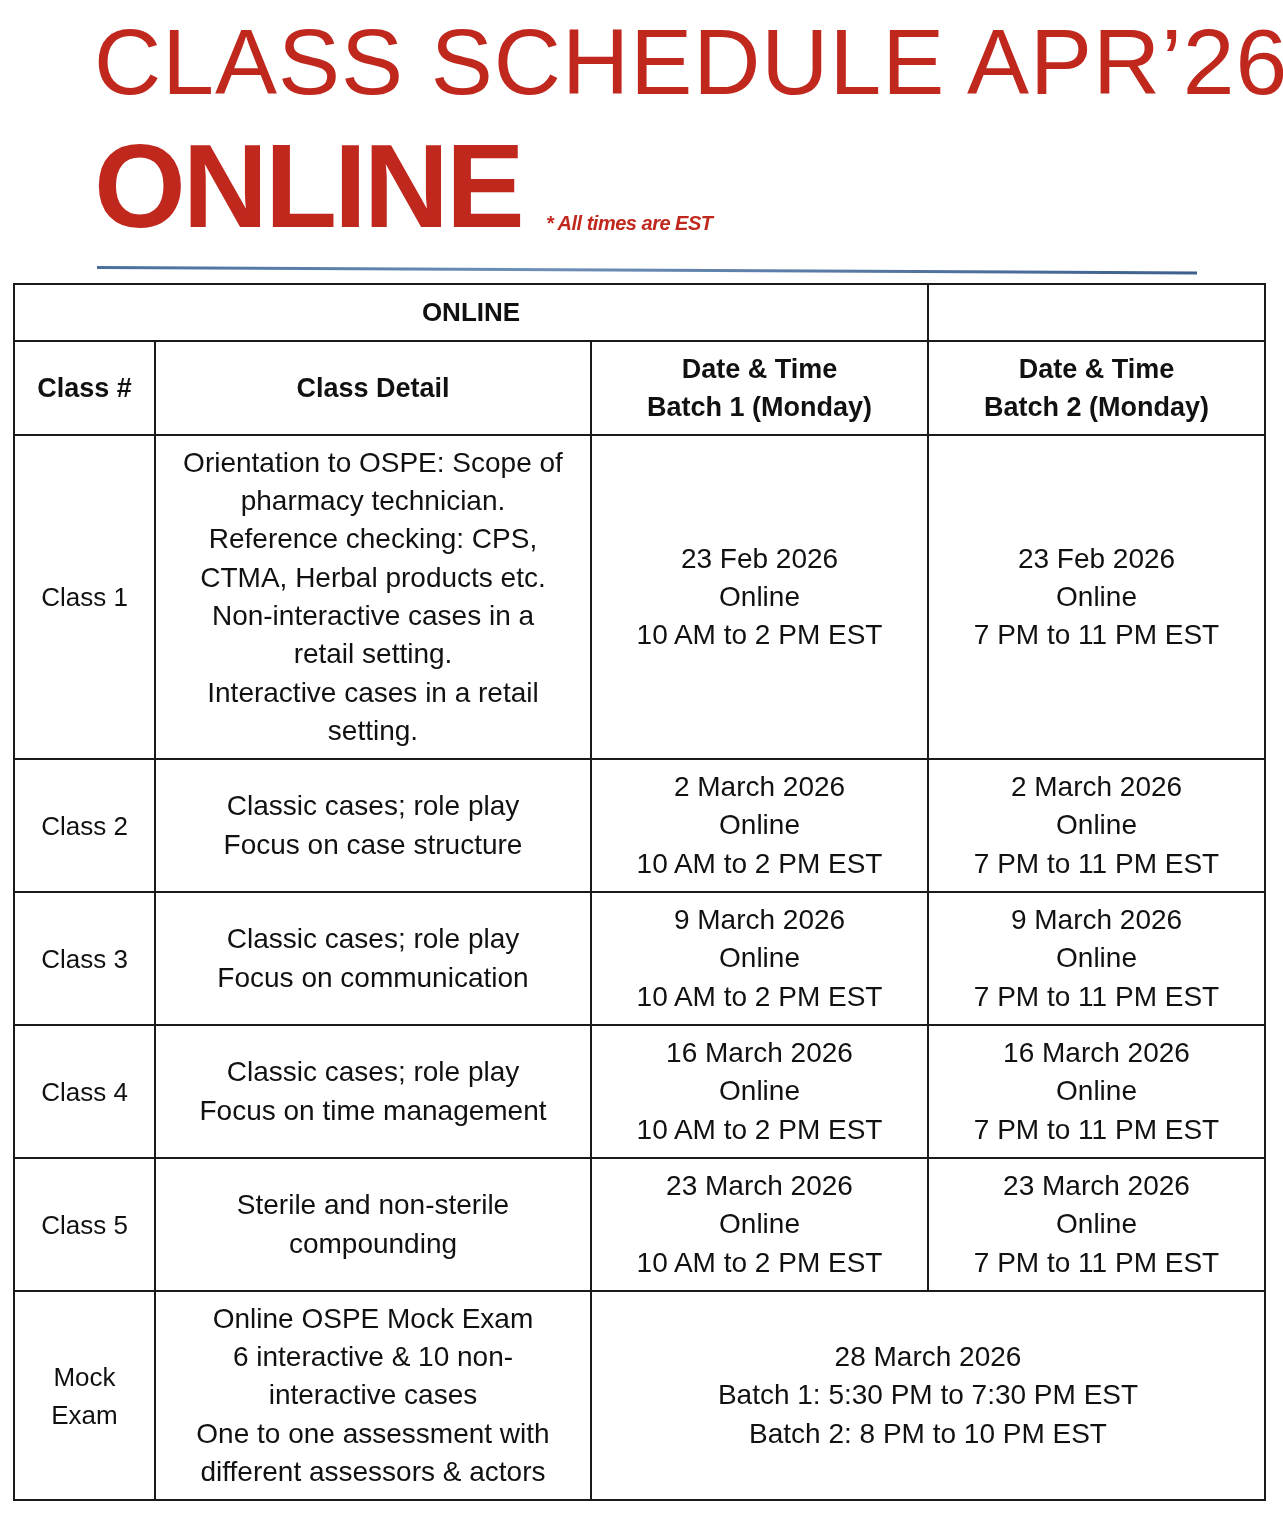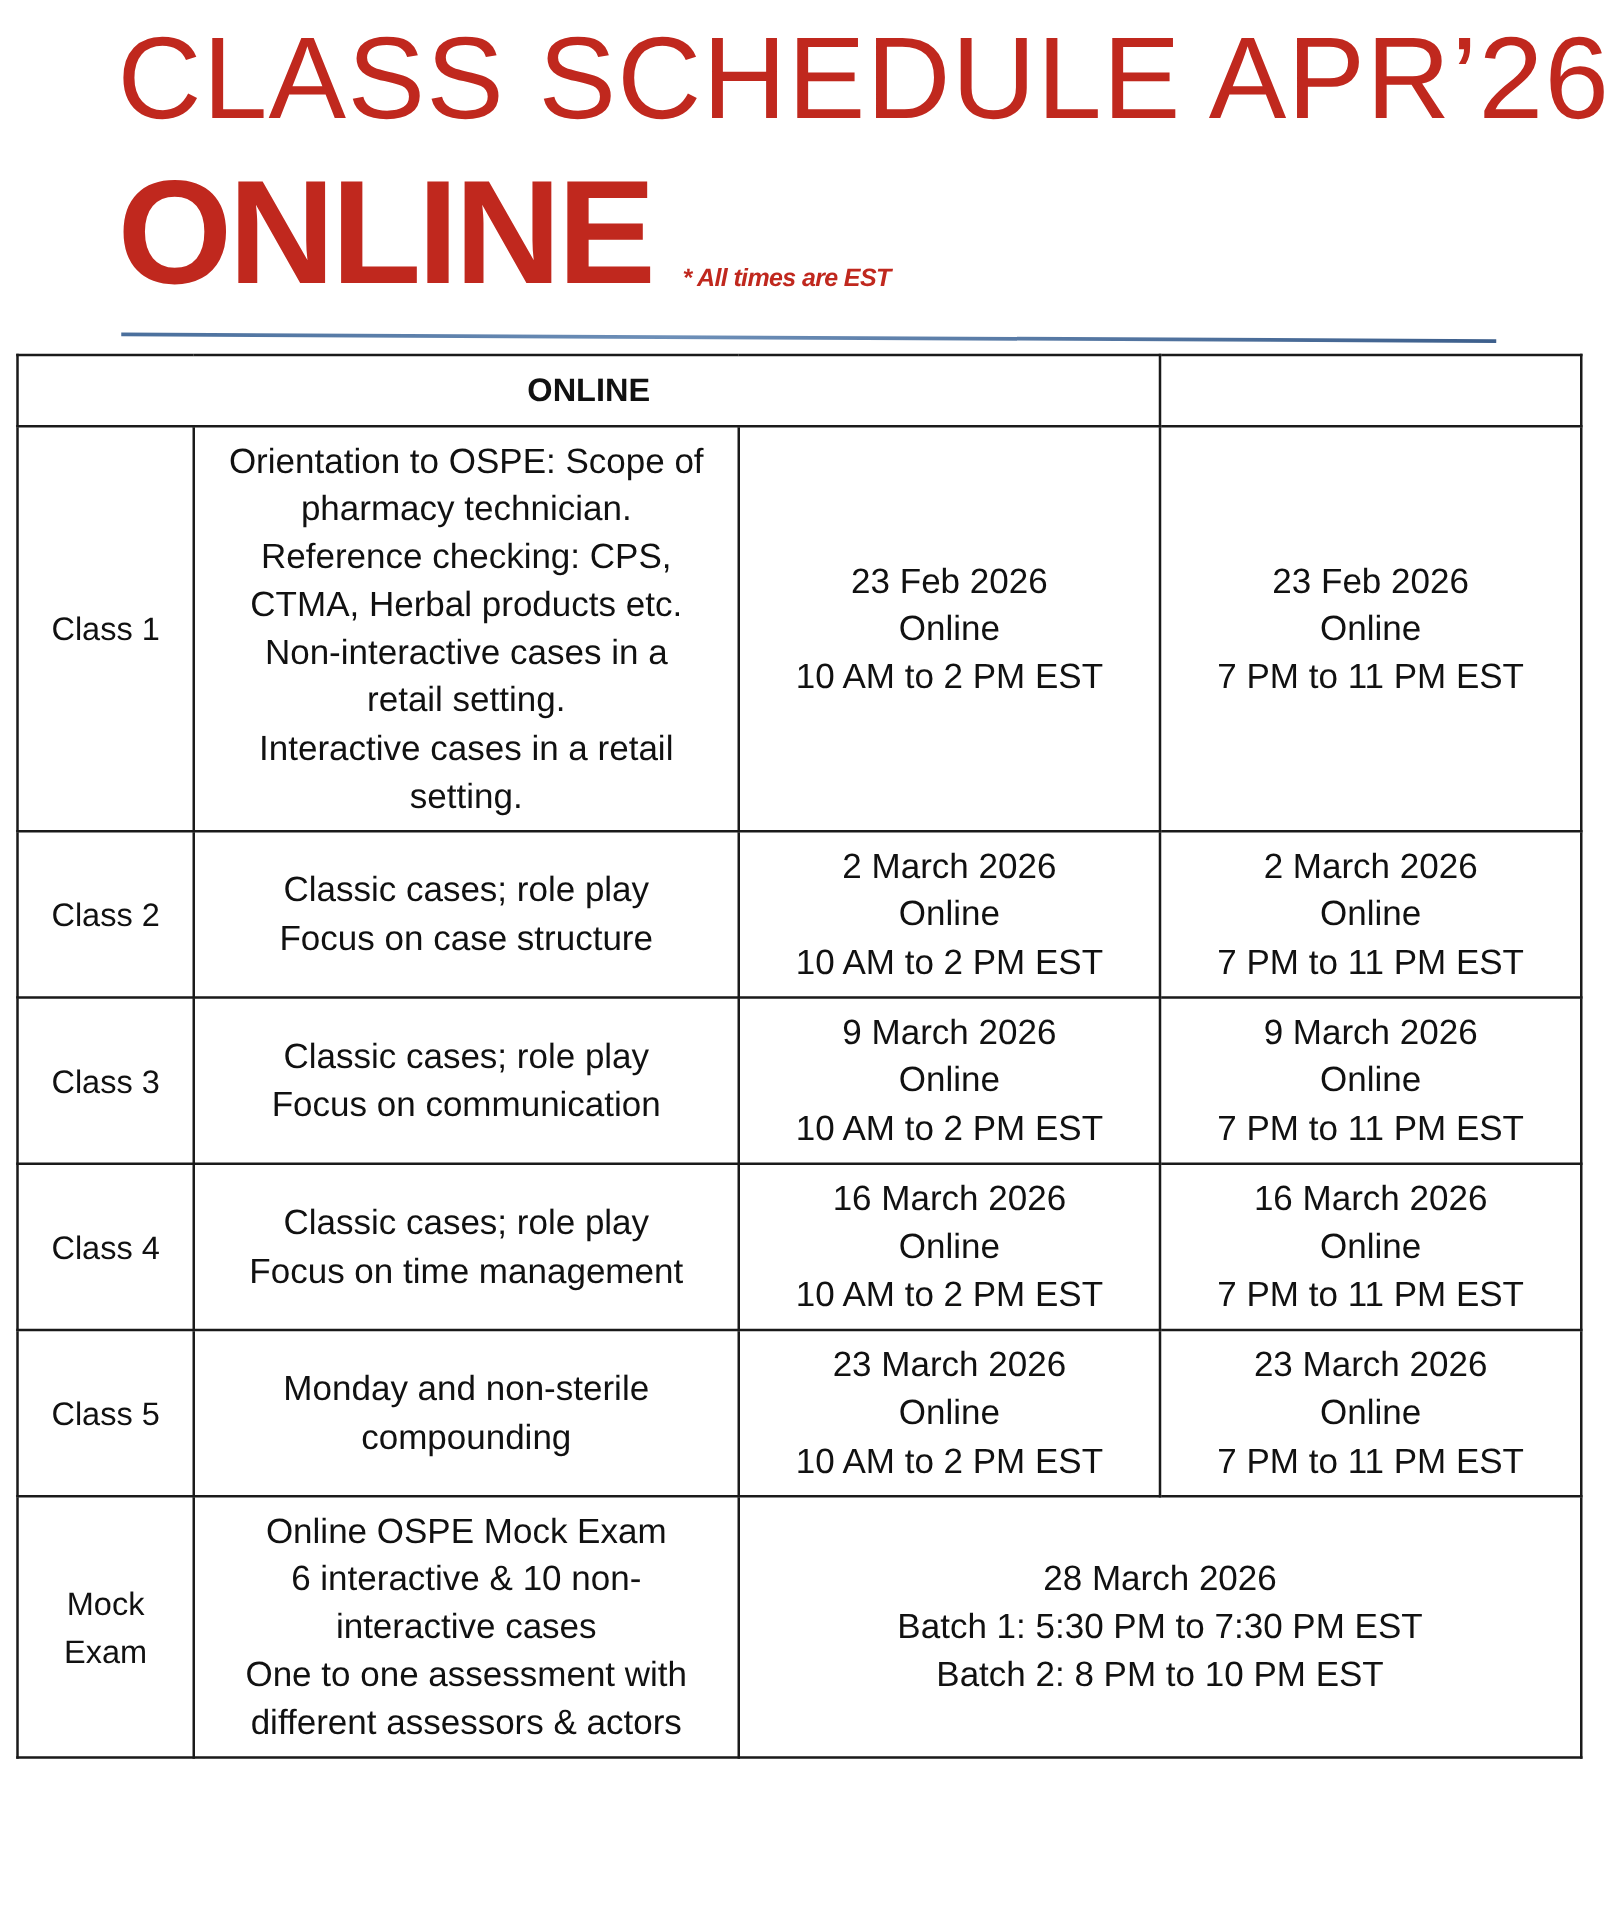--- a/index.html
+++ b/index.html
@@ -119,20 +119,32 @@
     <col style="width:141px">
     <col style="width:436px">
     <col style="width:337px">
     <col style="width:337px">
   </colgroup>
   <tbody>
       <tr>
     <th class="hdr-online" colspan="3">ONLINE</th>
     <th class="hdr-online"></th>
   </tr>
+  <tr class="hdr-row">
+    <th>Class #</th>
+    <th>Class Detail</th>
+    <th>
+      <span class="line">Date &amp; Time</span>
+      <span class="line">Batch 1 (Monday)</span>
+    </th>
+    <th>
+      <span class="line">Date &amp; Time</span>
+      <span class="line">Batch 2 (Monday)</span>
+    </th>
+  </tr>
 
   <tr class="row-1">
     <td class="cls-num">Class 1</td>
     <td class="cell">
       <span class="line">Orientation to OSPE: Scope of</span>
       <span class="line">pharmacy technician.</span>
       <span class="line">Reference checking: CPS,</span>
       <span class="line">CTMA, Herbal products etc.</span>
       <span class="line">Non-interactive cases in a</span>
       <span class="line">retail setting.</span>
@@ -201,21 +213,21 @@
     <td class="cell">
       <span class="line">16 March 2026</span>
       <span class="line">Online</span>
       <span class="line">7 PM to 11 PM EST</span>
     </td>
   </tr>
 
   <tr class="row-n">
     <td class="cls-num">Class 5</td>
     <td class="cell">
-      <span class="line">Monday and non-sterile</span>
+      <span class="line">Sterile and non-sterile</span>
       <span class="line">compounding</span>
     </td>
     <td class="cell">
       <span class="line">23 March 2026</span>
       <span class="line">Online</span>
       <span class="line">10 AM to 2 PM EST</span>
     </td>
     <td class="cell">
       <span class="line">23 March 2026</span>
       <span class="line">Online</span>

